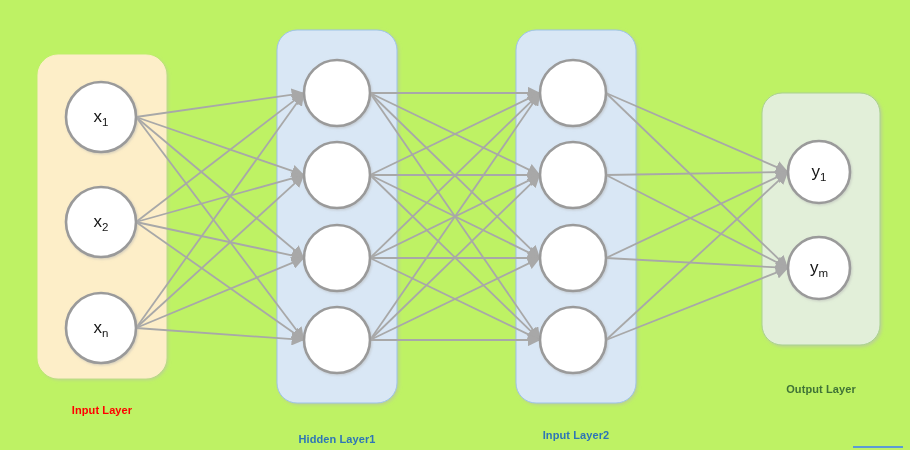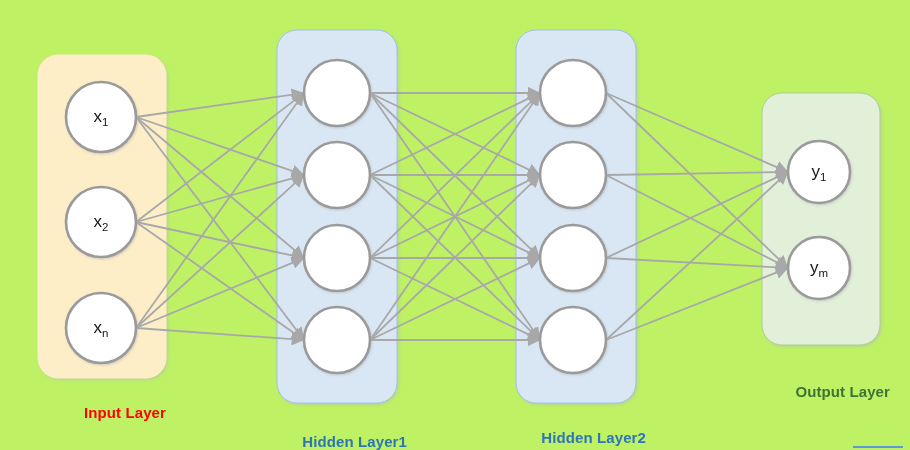--- a/index.html
+++ b/index.html
@@ -20,24 +20,24 @@
     position: absolute;
     left: 0;
     top: 0;
     width: 910px;
     height: 450px;
   }
   .layer-caption {
     position: absolute;
     font-family: "Liberation Sans", sans-serif;
     font-weight: bold;
-    font-size: 15px;
+    font-size: 11px;
     letter-spacing: 0.1px;
     white-space: nowrap;
-    text-align: right;
+    text-align: center;
     user-select: none;
   }
   .node-label {
     font-family: "Liberation Sans", sans-serif;
     font-size: 17px;
     fill: #151515;
     dominant-baseline: middle;
     text-anchor: middle;
   }
   .node-label tspan.sub {
@@ -153,17 +153,17 @@
         </g>
       </g>
     <g id="artifacts">
         <rect x="853" y="446" width="50" height="2" fill="#5b9bd5"></rect>
       </g>
   </svg>
 
   <div id="captions">
       <div class="layer-caption" style="left: 38px; top: 404px; width: 128px; color: rgb(255, 0, 0);">Input Layer</div>
       <div class="layer-caption" style="left: 267px; top: 433px; width: 140px; color: rgb(46, 117, 182);">Hidden Layer1</div>
-      <div class="layer-caption" style="left: 506px; top: 429px; width: 140px; color: rgb(46, 117, 182);">Hidden Layer2</div>
+      <div class="layer-caption" style="left: 506px; top: 429px; width: 140px; color: rgb(46, 117, 182);">Input Layer2</div>
       <div class="layer-caption" style="left: 752px; top: 383px; width: 138px; color: rgb(63, 114, 54);">Output Layer</div>
     </div>
 
 </div>
 
 </body></html>

